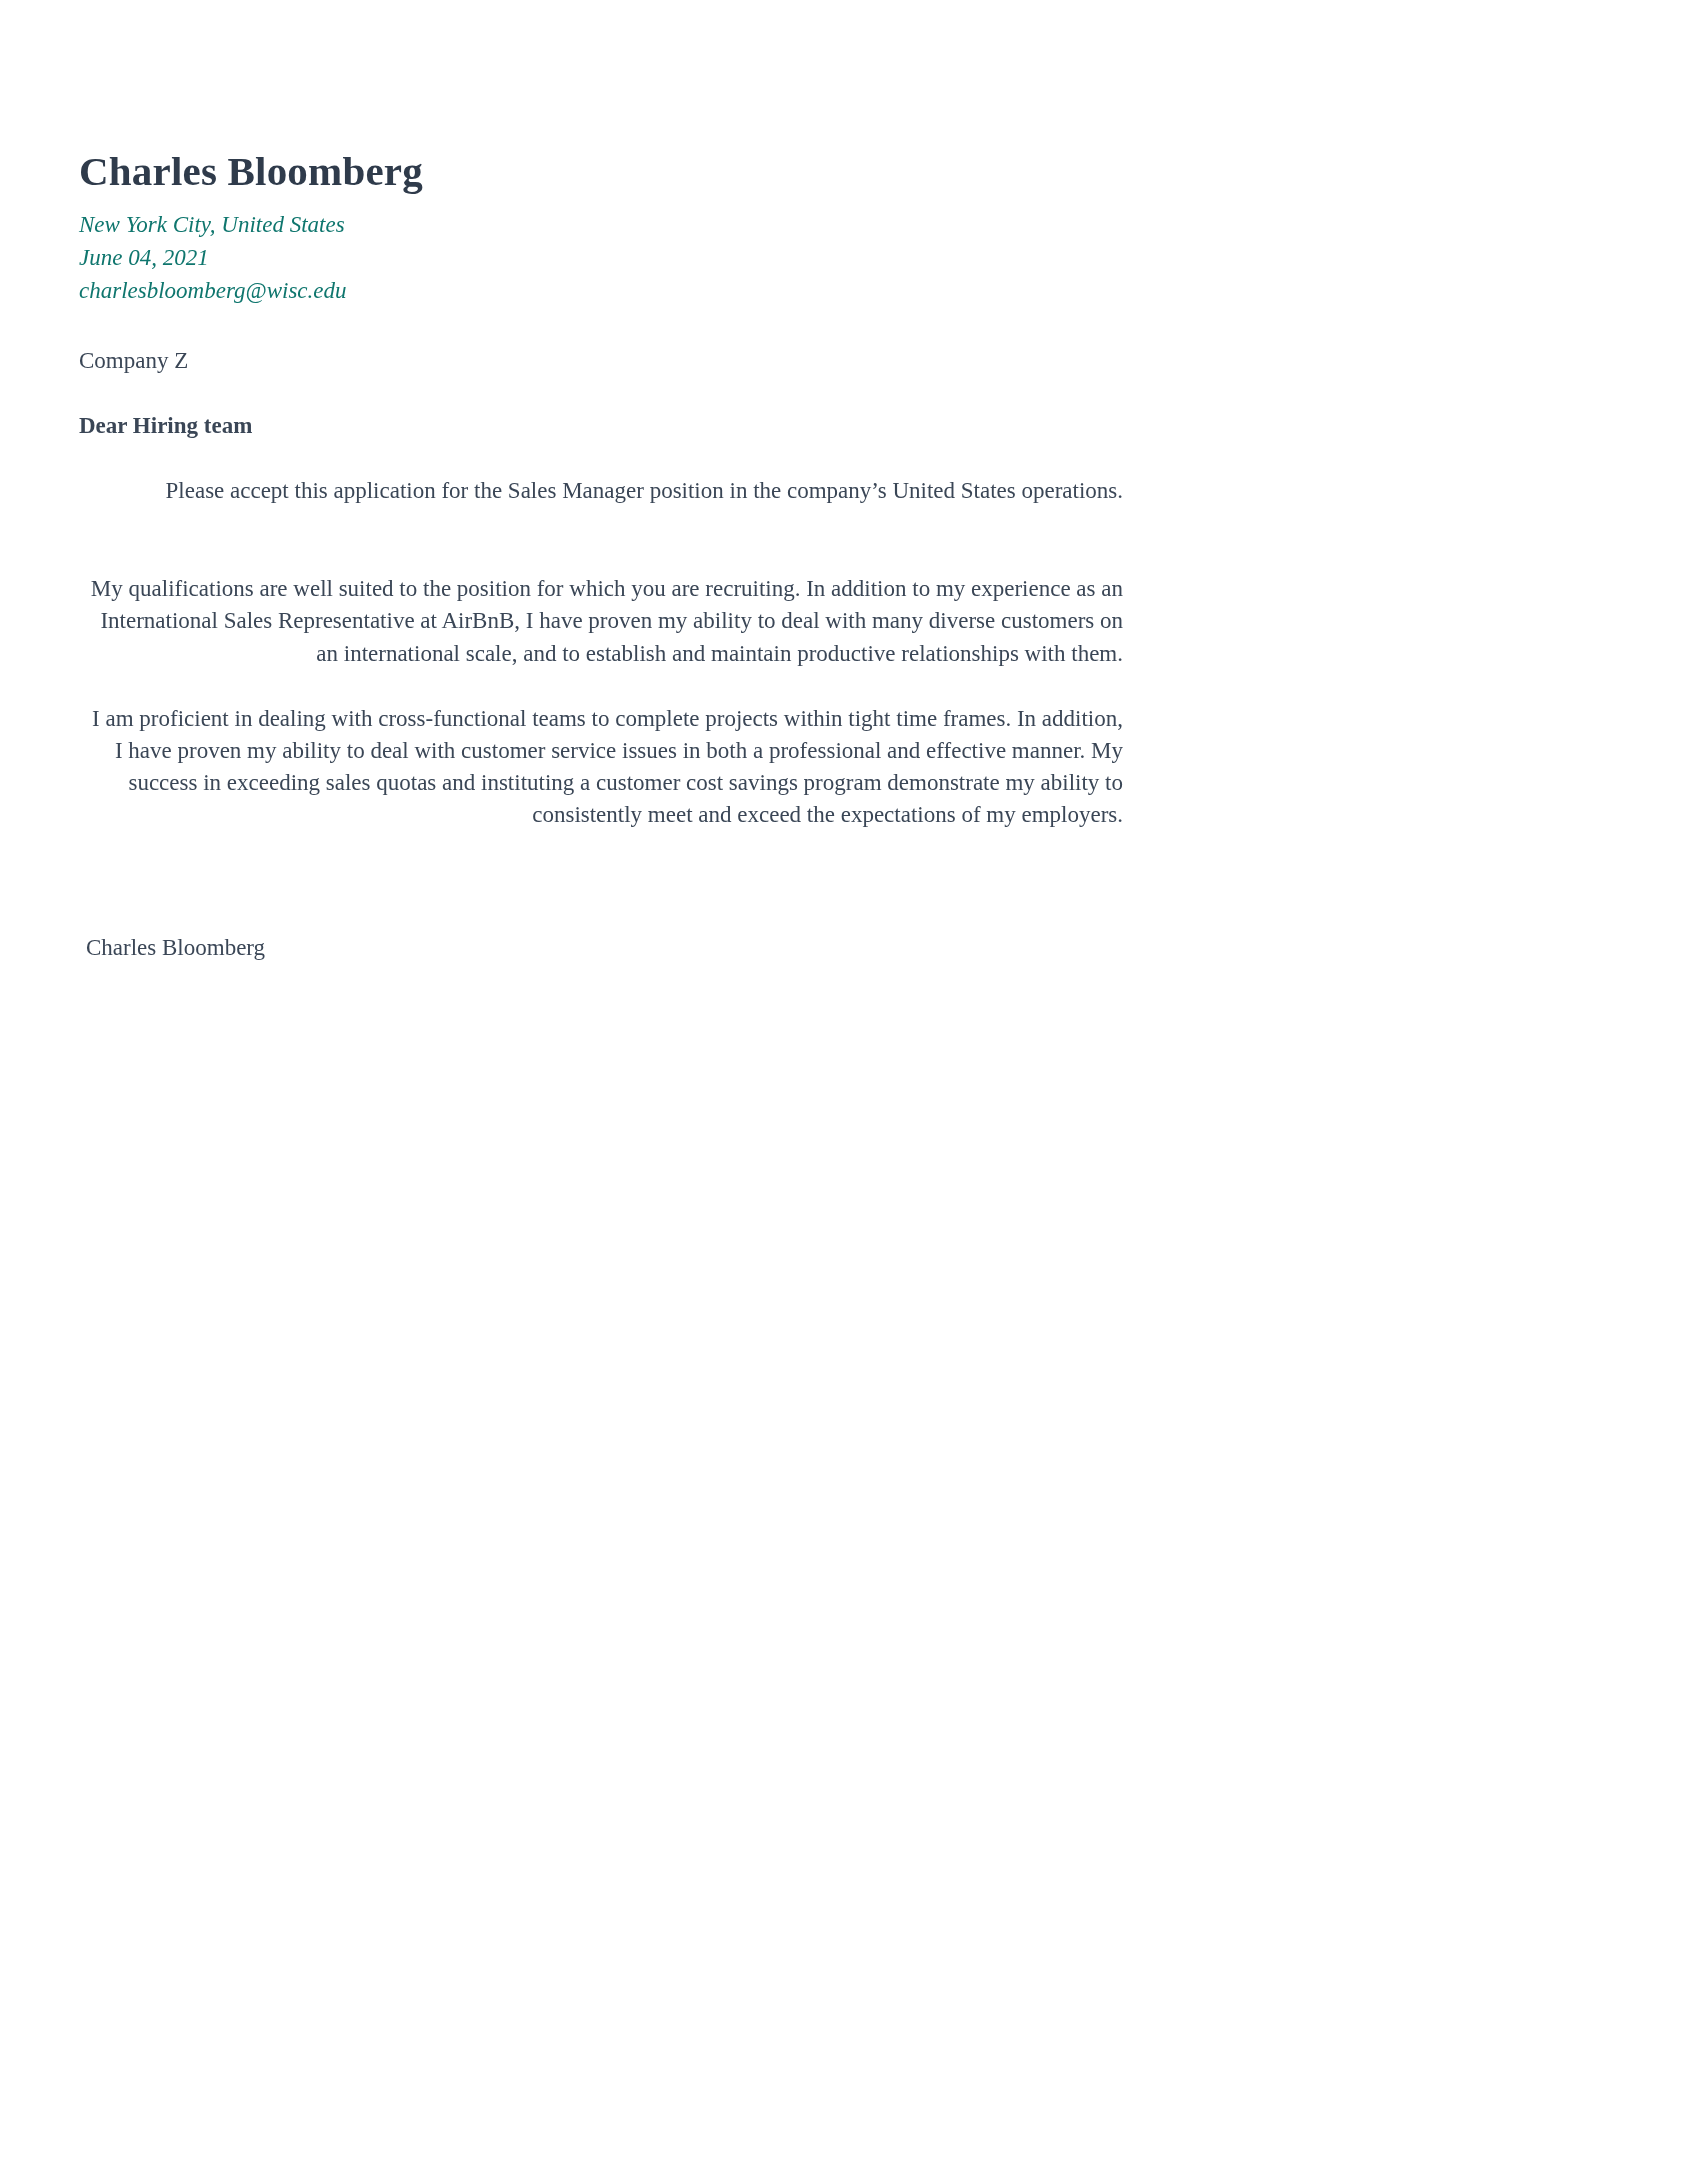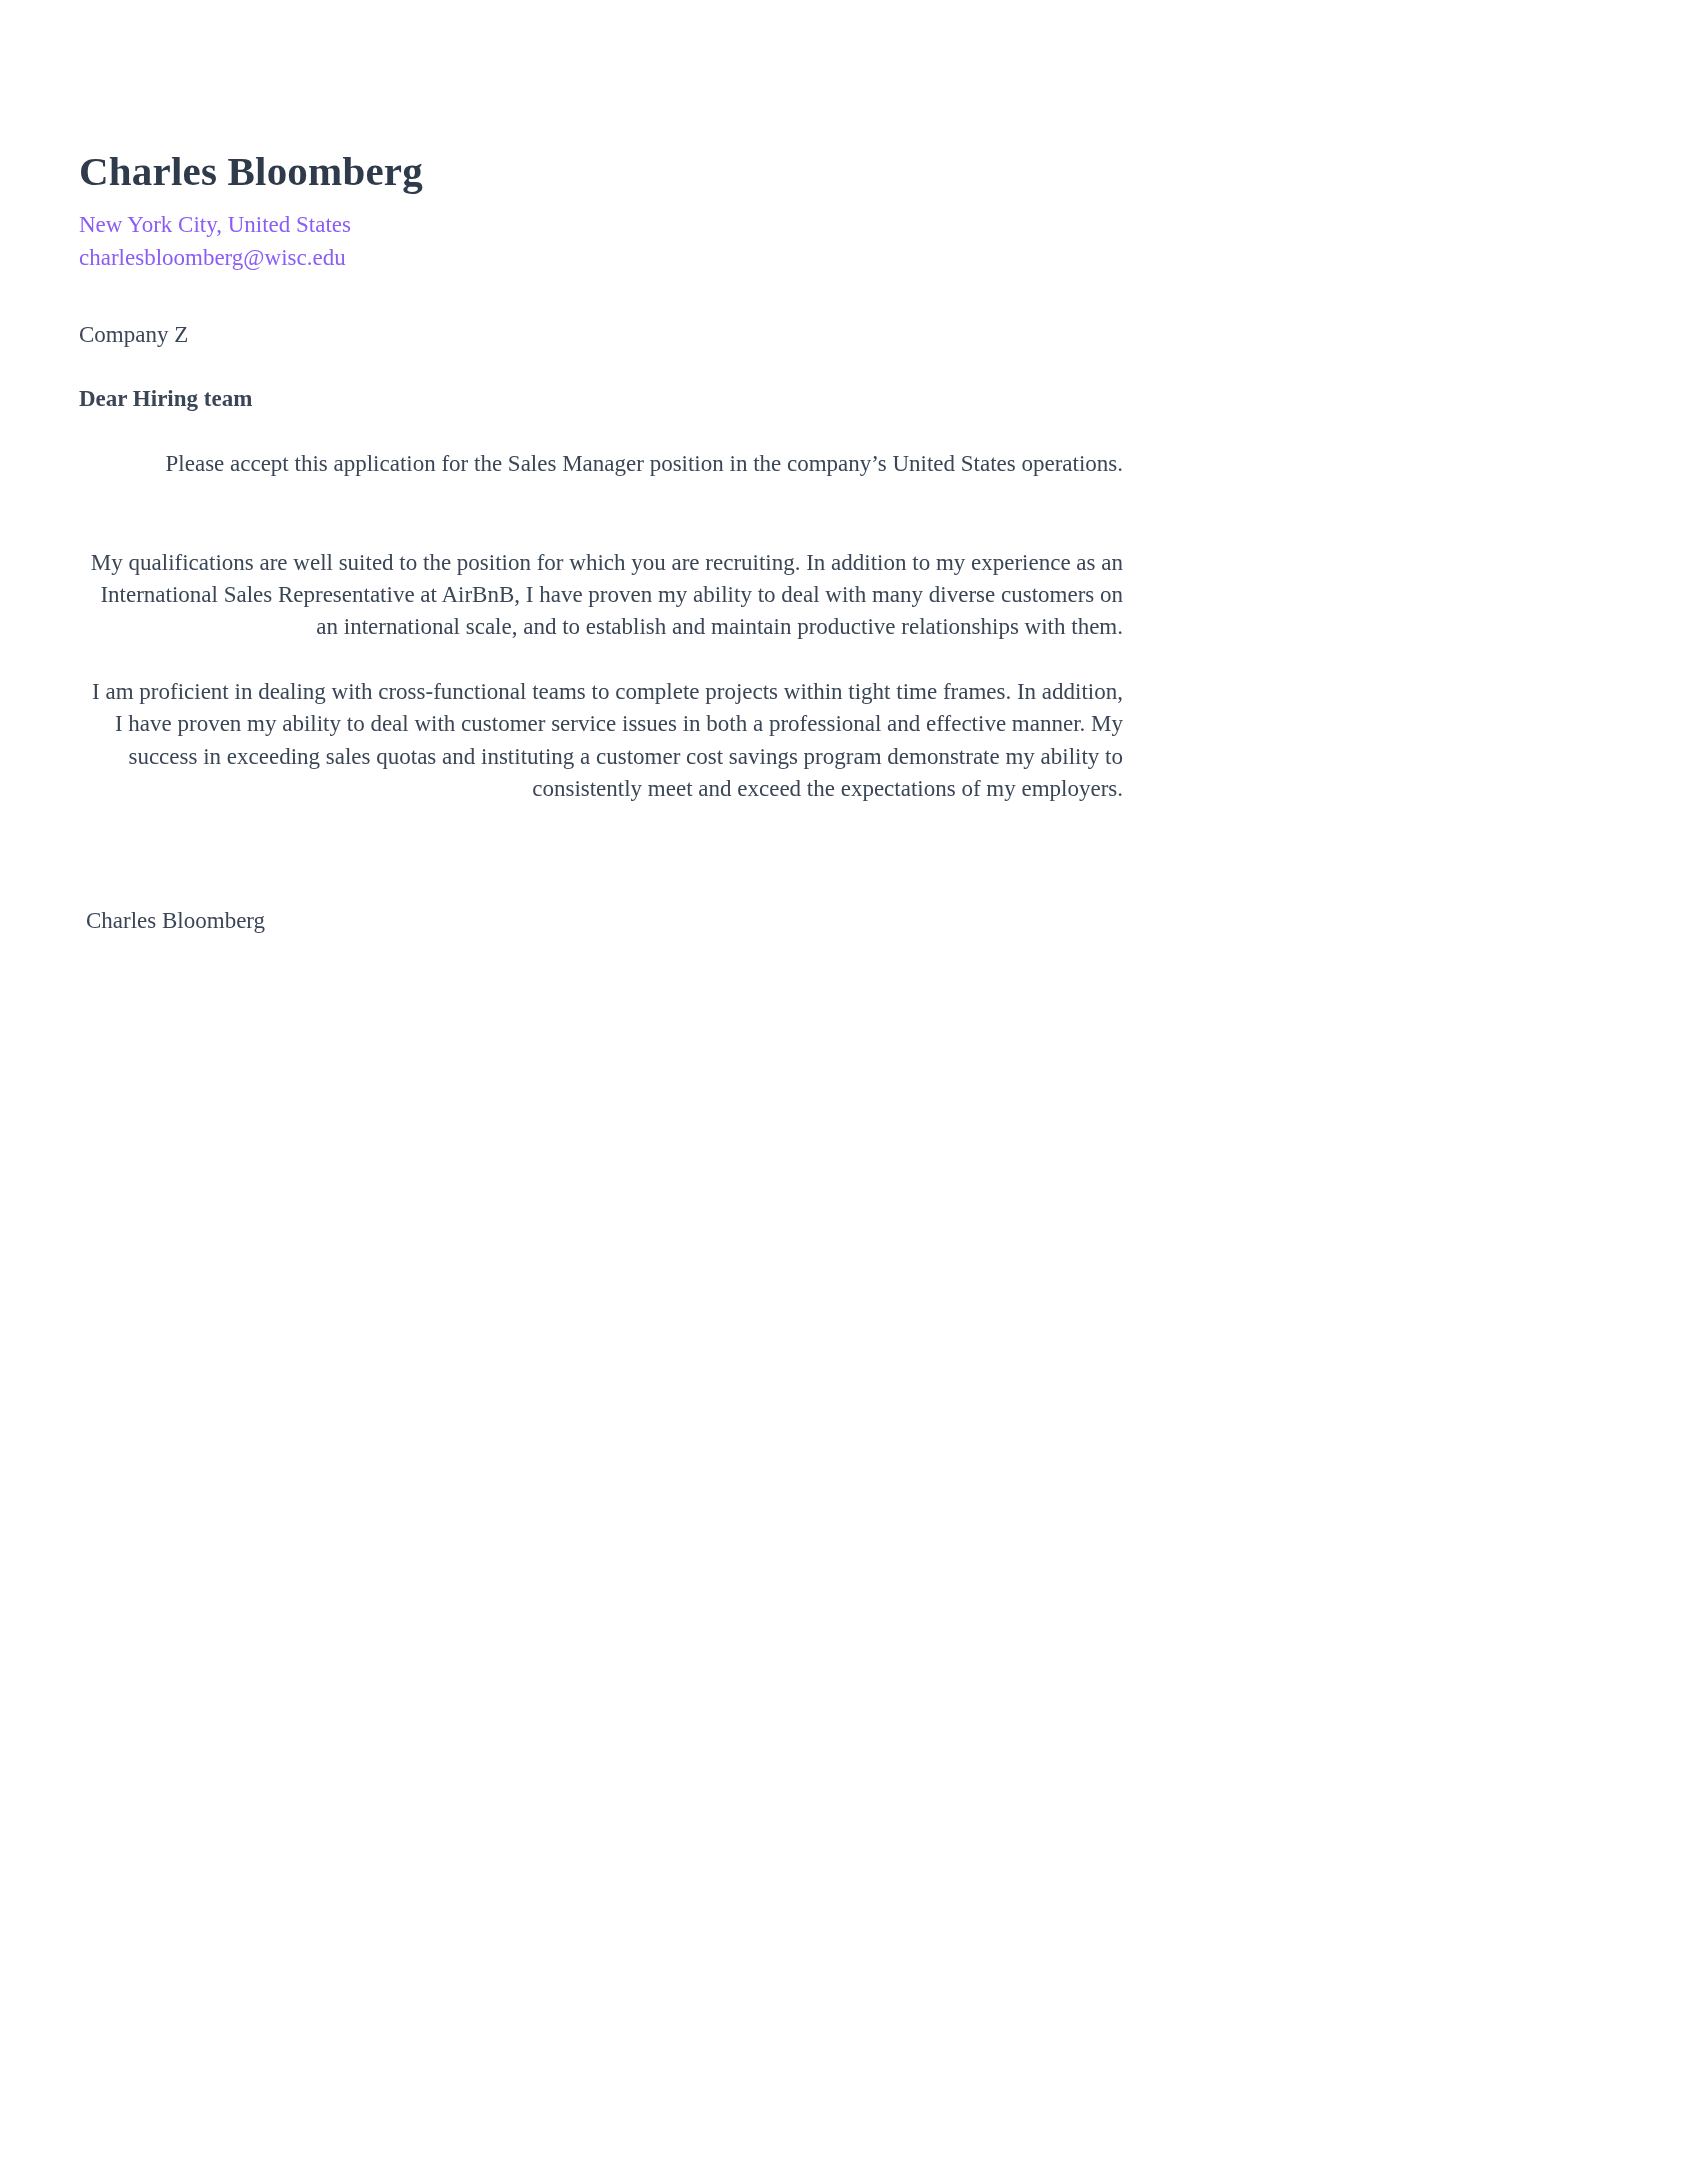--- a/index.html
+++ b/index.html
@@ -36,22 +36,23 @@
     font-weight: bold;
     letter-spacing: 0.2px;
     color: #2f3b4b;
     line-height: 1.18;
     margin-bottom: 14px;
   }
 
   .contact-block {
     font-size: 23px;
     line-height: 1.42;
-    color: #8b5cf6;
-    margin-bottom: 12px;
+    color: #0f766e;
+    margin-bottom: 6px;
+    font-style: italic;
   }
 
   .contact-line {
     display: block;
     white-space: nowrap;
   }
 
   .block-gap {
     height: 31px;
   }
@@ -97,20 +98,21 @@
 </head>
 <body>
 
 <div class="page">
   <div class="letter">
 
     <h1 class="name-heading">Charles Bloomberg</h1>
 
     <div class="contact-block">
       <span class="contact-line">New York City, United States</span>
+      <span class="contact-line">June 04, 2021</span>
       <span class="contact-line">charlesbloomberg@wisc.edu</span>
     </div>
 
     <div class="block-gap"></div>
 
     <div class="addressee">Company Z</div>
 
     <div class="block-gap"></div>
 
     <div class="salutation">Dear Hiring team</div>

